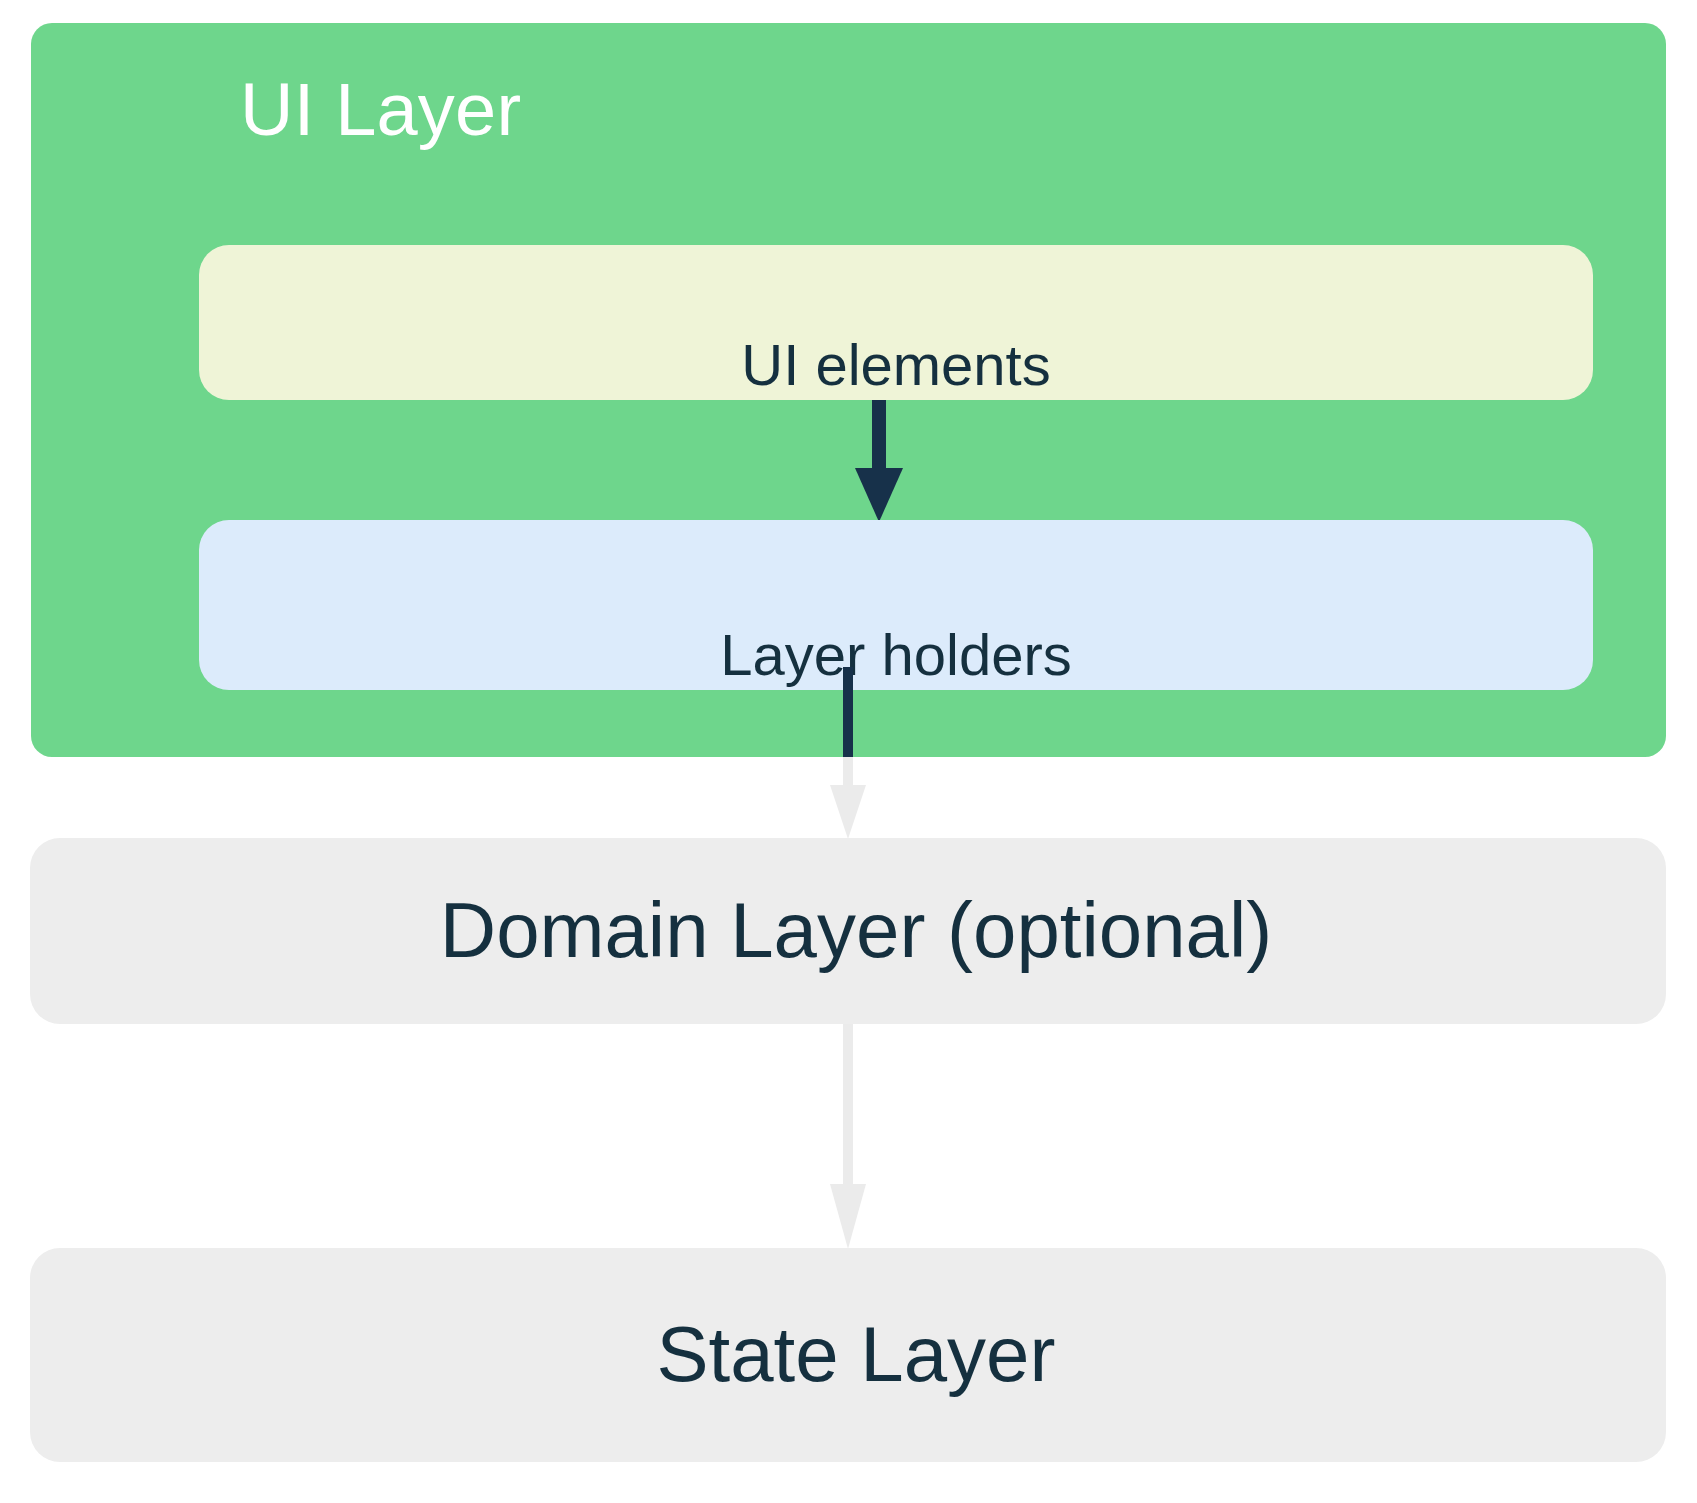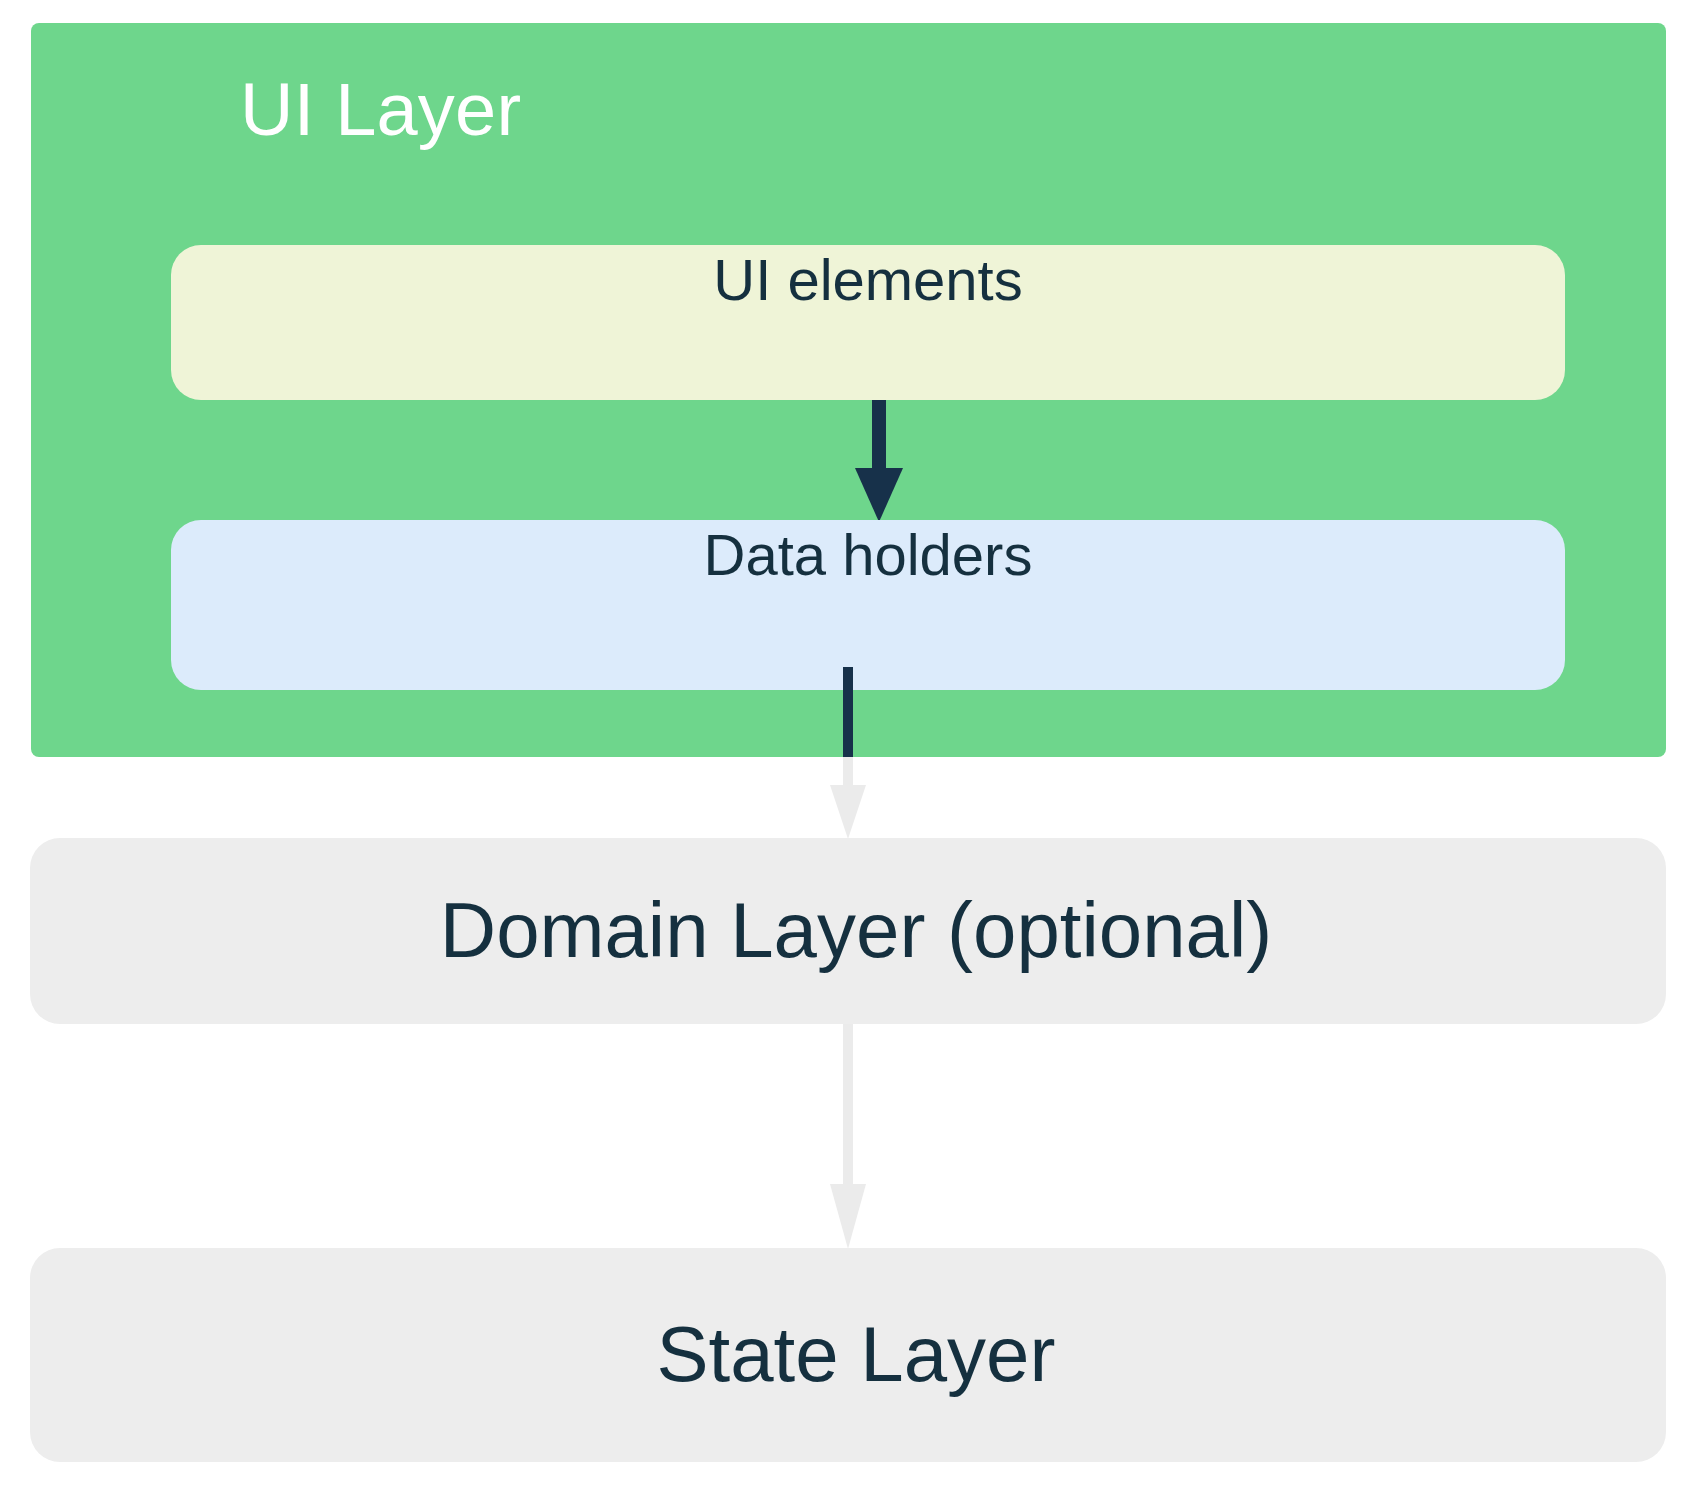--- a/index.html
+++ b/index.html
@@ -19,43 +19,43 @@
   }
 
   
   .ui-layer-card {
     position: absolute;
     left: 31px;
     top: 23px;
     width: 1635px;
     height: 734px;
     background: #6ed68c;
-    border-radius: 8px;
+    border-radius: 21px;
     box-sizing: border-box;
   }
   .ui-layer-title {
     position: absolute;
     left: 209px;
     top: 42px;
     font-size: 74px;
     line-height: 1.22;
     color: #ffffff;
     font-weight: 400;
     letter-spacing: 0.2px;
     white-space: nowrap;
   }
 
   
   .inner-box {
     position: absolute;
-    left: 140px;
+    left: 168px;
     width: 1394px;
     border-radius: 30px;
     display: flex;
-    align-items: flex-start;
+    align-items: flex-end;
     justify-content: center;
     box-sizing: border-box;
   }
   .inner-box .inner-label {
     font-size: 58px;
     color: #15303f;
     font-weight: 400;
     line-height: 1.2;
     white-space: nowrap;
   }
@@ -127,21 +127,21 @@
     </div>
 
     <div class="arrow arrow-ui-to-state">
       <svg width="60" height="122" viewBox="0 0 60 122">
         <rect x="23" y="0" width="14" height="72" fill="#17314a"></rect>
         <polygon points="6,68 54,68 30,122" fill="#17314a"></polygon>
       </svg>
     </div>
 
     <div class="inner-box box-state-holders">
-      <span class="inner-label">Data holders</span>
+      <span class="inner-label">Layer holders</span>
     </div>
   </div>
 
   <div class="arrow arrow-state-to-domain">
     <svg width="60" height="172" viewBox="0 0 60 172">
 
       <rect x="25" y="0" width="10" height="128" fill="#ebebeb"></rect>
 
       <polygon points="12,118 48,118 30,172" fill="#ebebeb"></polygon>
 

